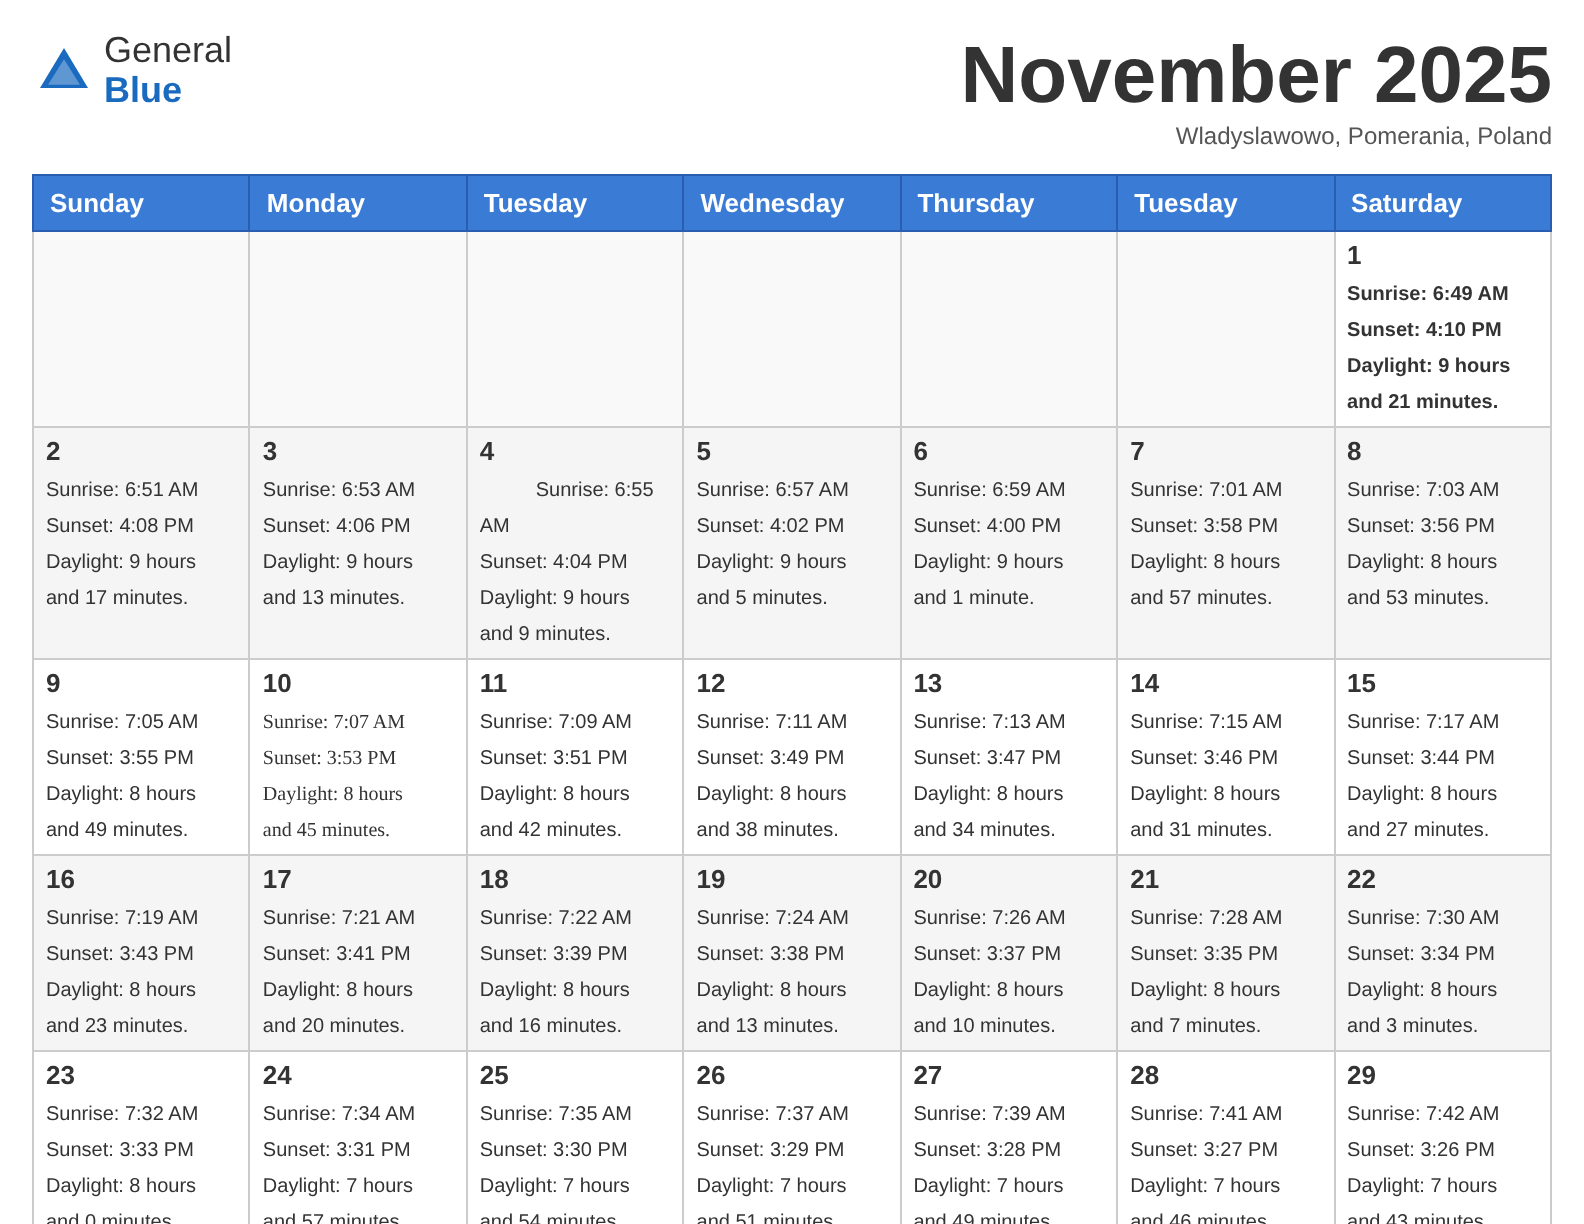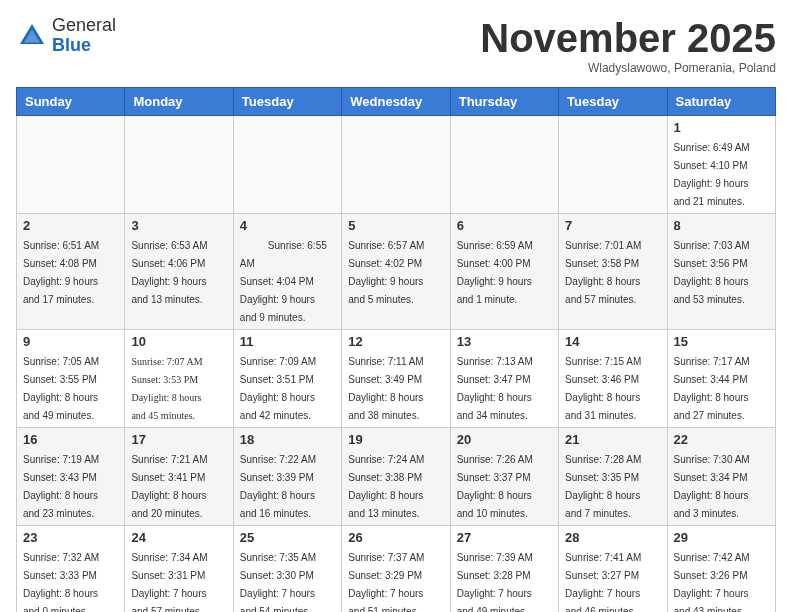--- a/index.html
+++ b/index.html
@@ -124,21 +124,21 @@
 
     <tr>
       <td class="empty-cell"></td>
       <td class="empty-cell"></td>
       <td class="empty-cell"></td>
       <td class="empty-cell"></td>
       <td class="empty-cell"></td>
       <td class="empty-cell"></td>
       <td>
         <span class="day-number">1</span>
-        <span class="day-info" style="white-space:pre-line;">Sunrise: 6:49 AM
+        <span class="day-info" style="white-space:pre-line;font-weight:bold;">Sunrise: 6:49 AM
 Sunset: 4:10 PM
 Daylight: 9 hours
 and 21 minutes.</span>
       </td>
     </tr>
 
     <tr>
       <td>
         <span class="day-number">2</span>
         <span class="day-info" style="white-space:pre-line;">Sunrise: 6:51 AM

